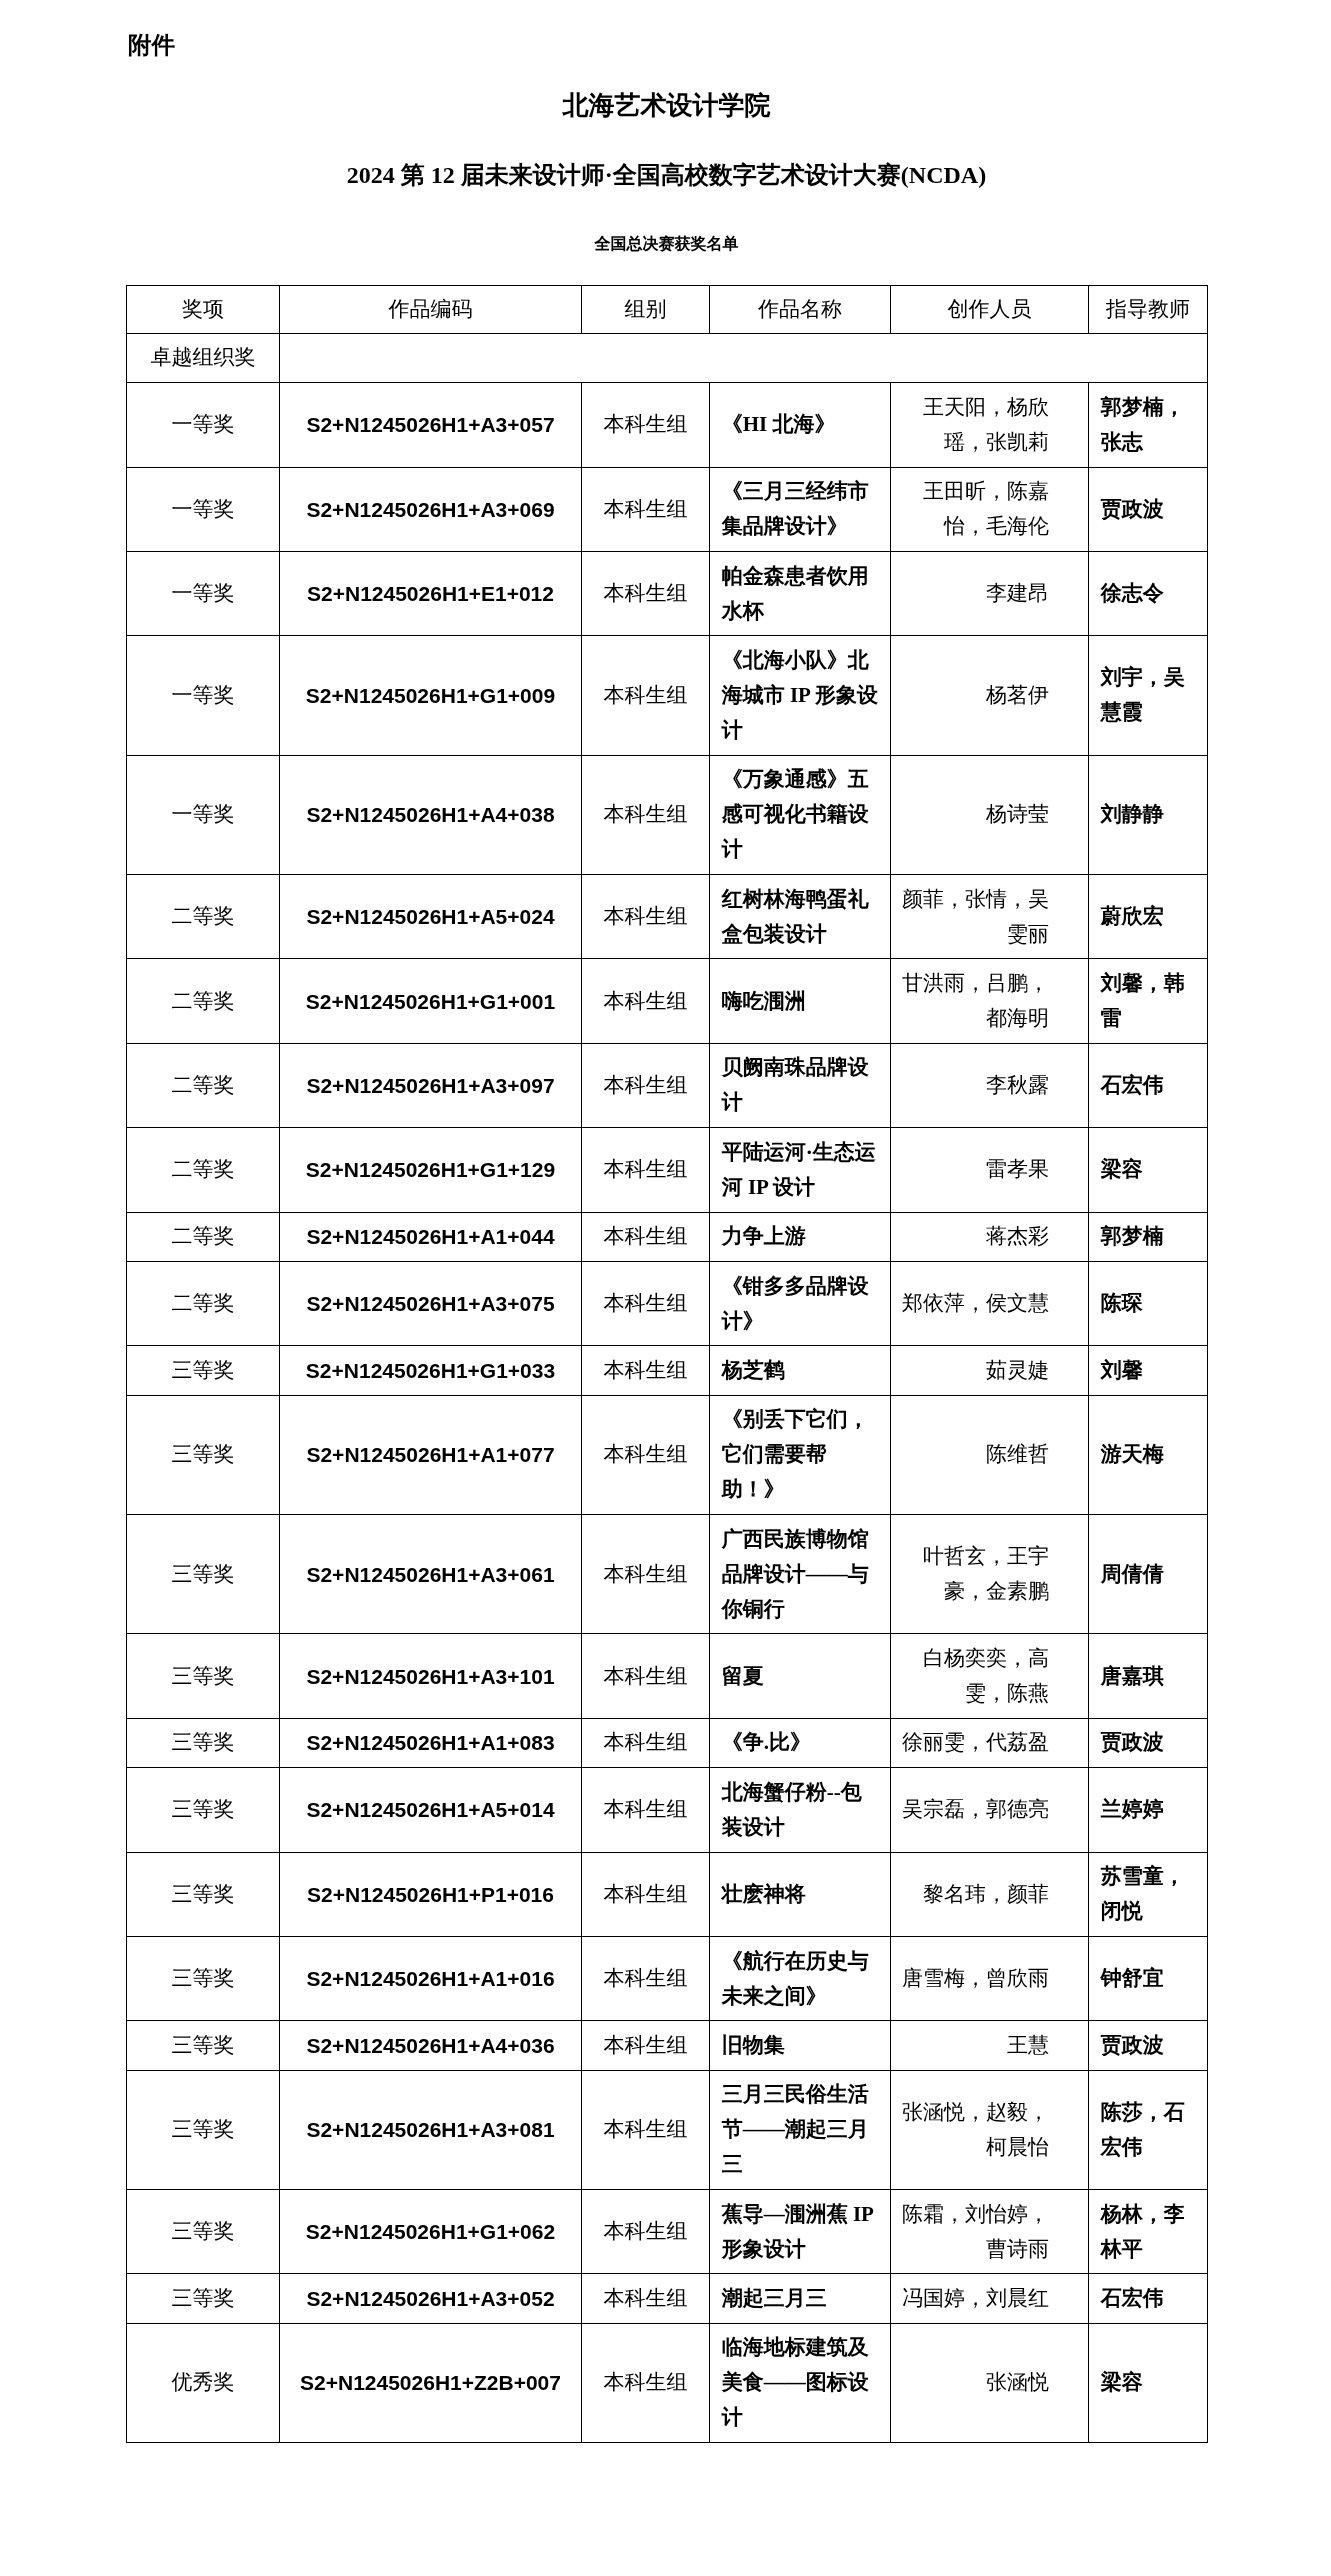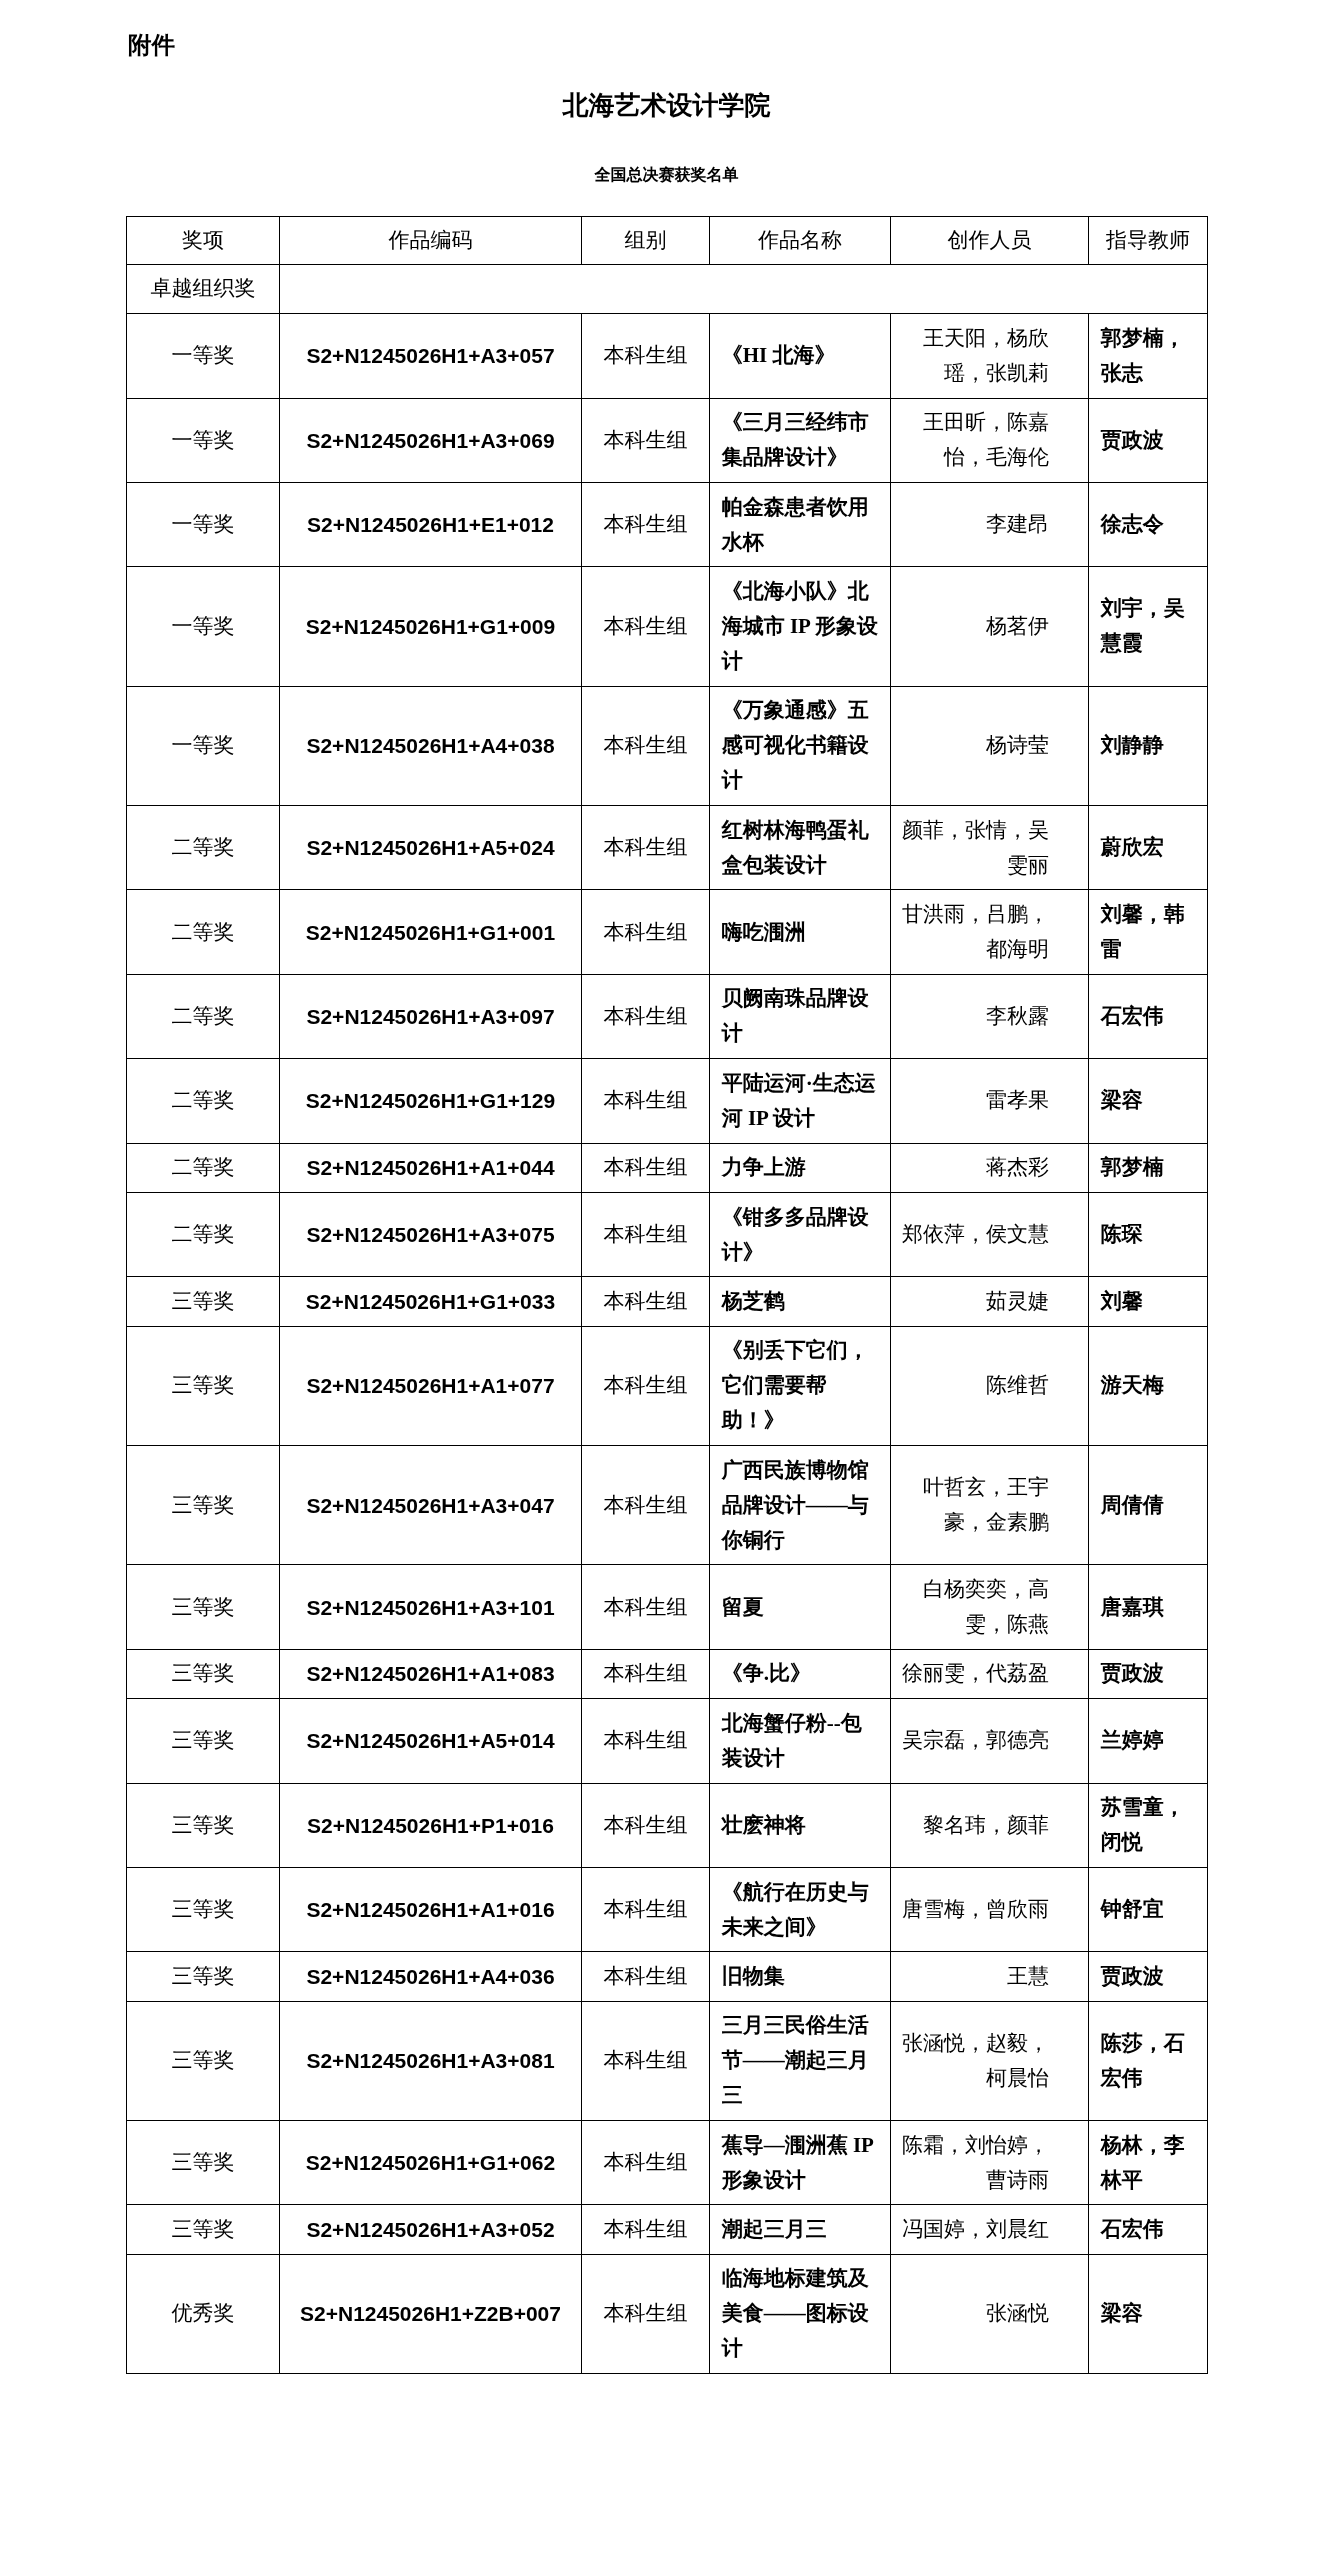--- a/index.html
+++ b/index.html
@@ -59,20 +59,21 @@
 </style>
 </head>
 <body>
 
 <div class="page">
 
   <div class="attachment">附件</div>
 
   <div class="titles">
     <div class="title t1">北海艺术设计学院</div>
+    <div class="title t2">2024 第 12 届未来设计师·全国高校数字艺术设计大赛(NCDA)</div>
     <div class="title t3">全国总决赛获奖名单</div>
   </div>
 
   <table class="awards">
     <colgroup>
       <col style="width:153px">
       <col style="width:302px">
       <col style="width:128px">
       <col style="width:181px">
       <col style="width:198px">
@@ -192,21 +193,21 @@
         <tr>
           <td class="c-award">三等奖</td>
           <td class="c-code">S2+N1245026H1+A1+077</td>
           <td class="c-group">本科生组</td>
           <td class="c-work">《别丢下它们，它们需要帮助！》</td>
           <td class="c-creators">陈维哲</td>
           <td class="c-teachers">游天梅</td>
         </tr>
         <tr>
           <td class="c-award">三等奖</td>
-          <td class="c-code">S2+N1245026H1+A3+047</td>
+          <td class="c-code">S2+N1245026H1+A3+061</td>
           <td class="c-group">本科生组</td>
           <td class="c-work">广西民族博物馆品牌设计——与你铜行</td>
           <td class="c-creators">叶哲玄，王宇豪，金素鹏</td>
           <td class="c-teachers">周倩倩</td>
         </tr>
         <tr>
           <td class="c-award">三等奖</td>
           <td class="c-code">S2+N1245026H1+A3+101</td>
           <td class="c-group">本科生组</td>
           <td class="c-work">留夏</td>

